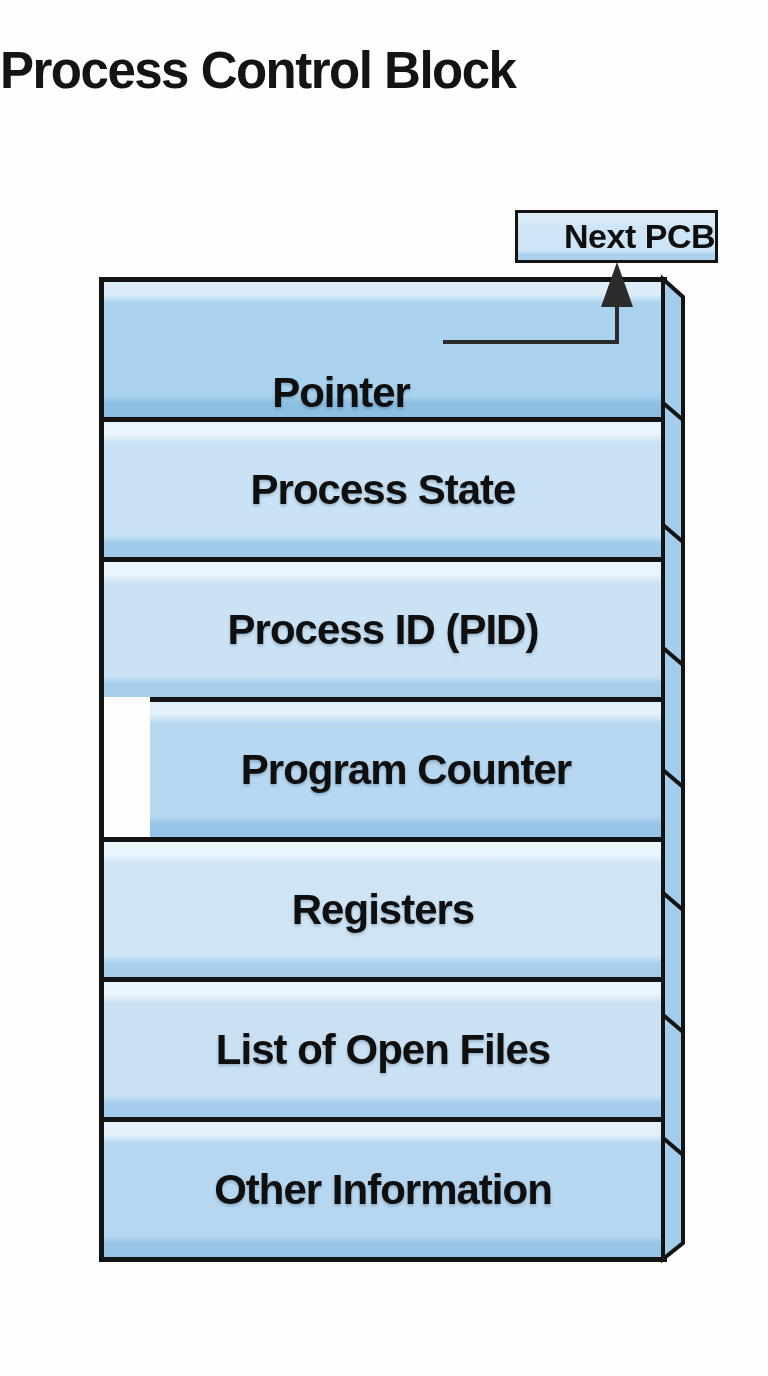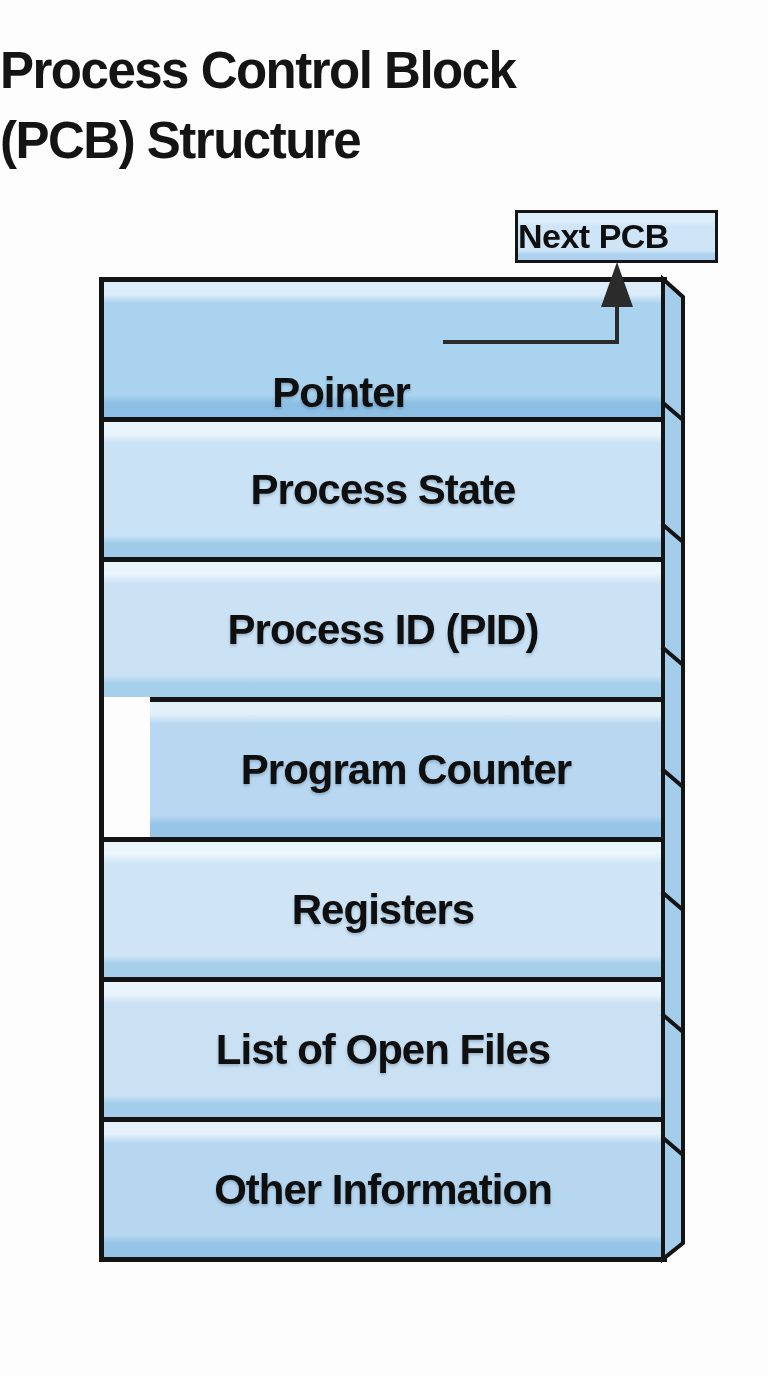--- a/index.html
+++ b/index.html
@@ -32,21 +32,21 @@
   .next-pcb {
     position: absolute;
     left: 515px;
     top: 210px;
     width: 203px;
     height: 53px;
     box-sizing: border-box;
     border: 3px solid #141414;
     display: flex;
     align-items: center;
-    justify-content: flex-start;
+    justify-content: flex-end;
     font-size: 34px;
     font-weight: 700;
     letter-spacing: -0.5px;
     color: #0f0f0f;
   }
   .stack {
     position: absolute;
     left: 99px;
     top: 277px;
     width: 568px;
@@ -85,21 +85,20 @@
     pointer-events: none;
   }
 </style>
 </head>
 <body style="background: rgb(253, 253, 253);">
 
 <div class="canvas">
 
   <div class="title">
     <div>Process Control Block</div>
-    <div>(PCB) Structure</div>
   </div>
 
   <div class="next-pcb" id="next-pcb-box" style="background: linear-gradient(rgb(220, 237, 250) 0%, rgb(220, 237, 250) 16%, rgb(205, 229, 247) 30%, rgb(205, 229, 247) 80%, rgb(174, 210, 238) 88%, rgb(174, 210, 238) 100%);">
     <span>Next PCB</span>
   </div>
 
   <div class="stack">
     <div class="row" style="background: linear-gradient(rgb(220, 237, 249) 0%, rgb(220, 237, 249) 9%, rgb(169, 211, 239) 16%, rgb(169, 211, 239) 84%, rgb(140, 191, 227) 90%, rgb(140, 191, 227) 100%); align-items: flex-end;">
       <span class="row-label">Pointer</span>
     </div>

